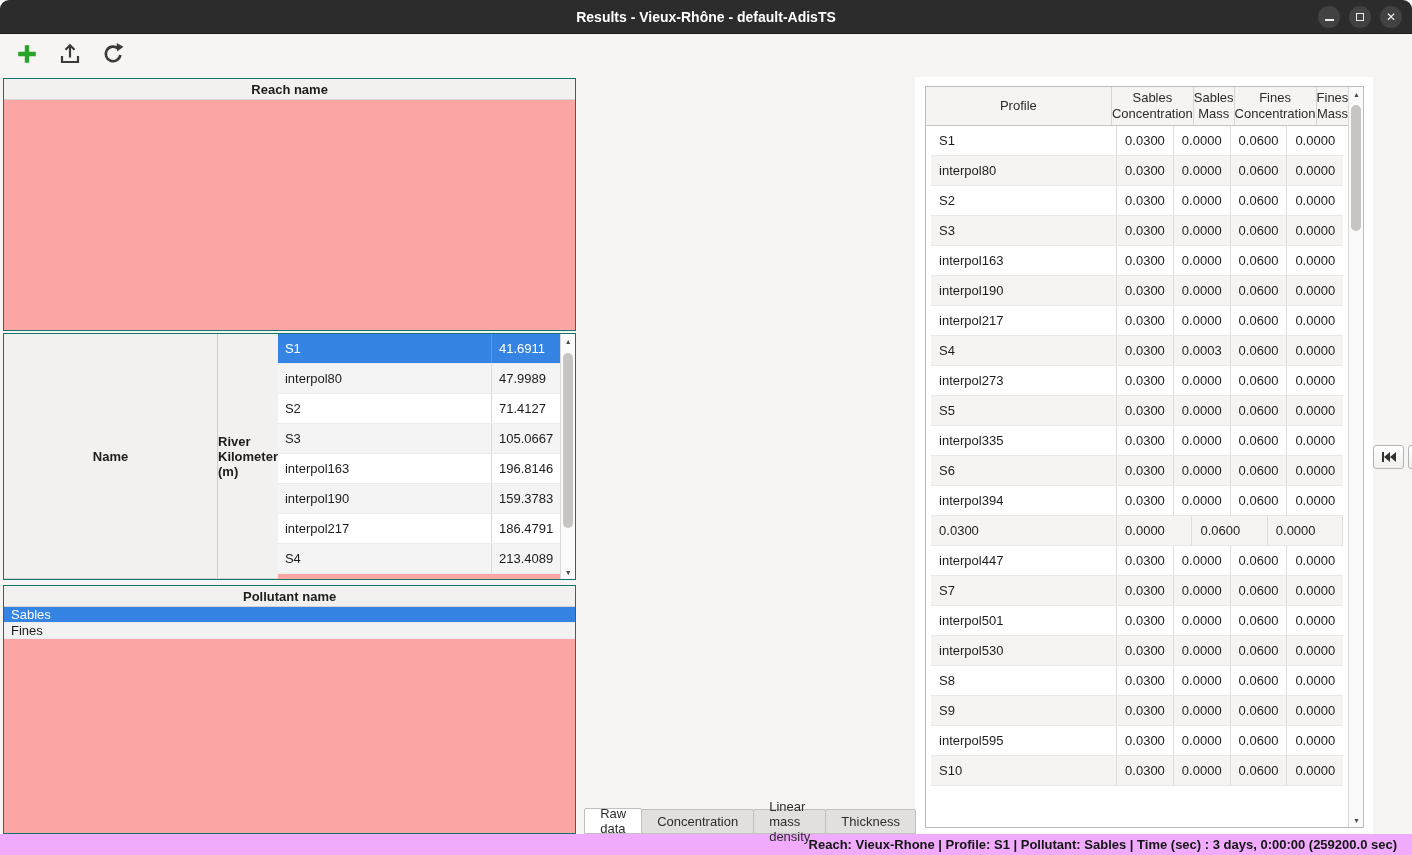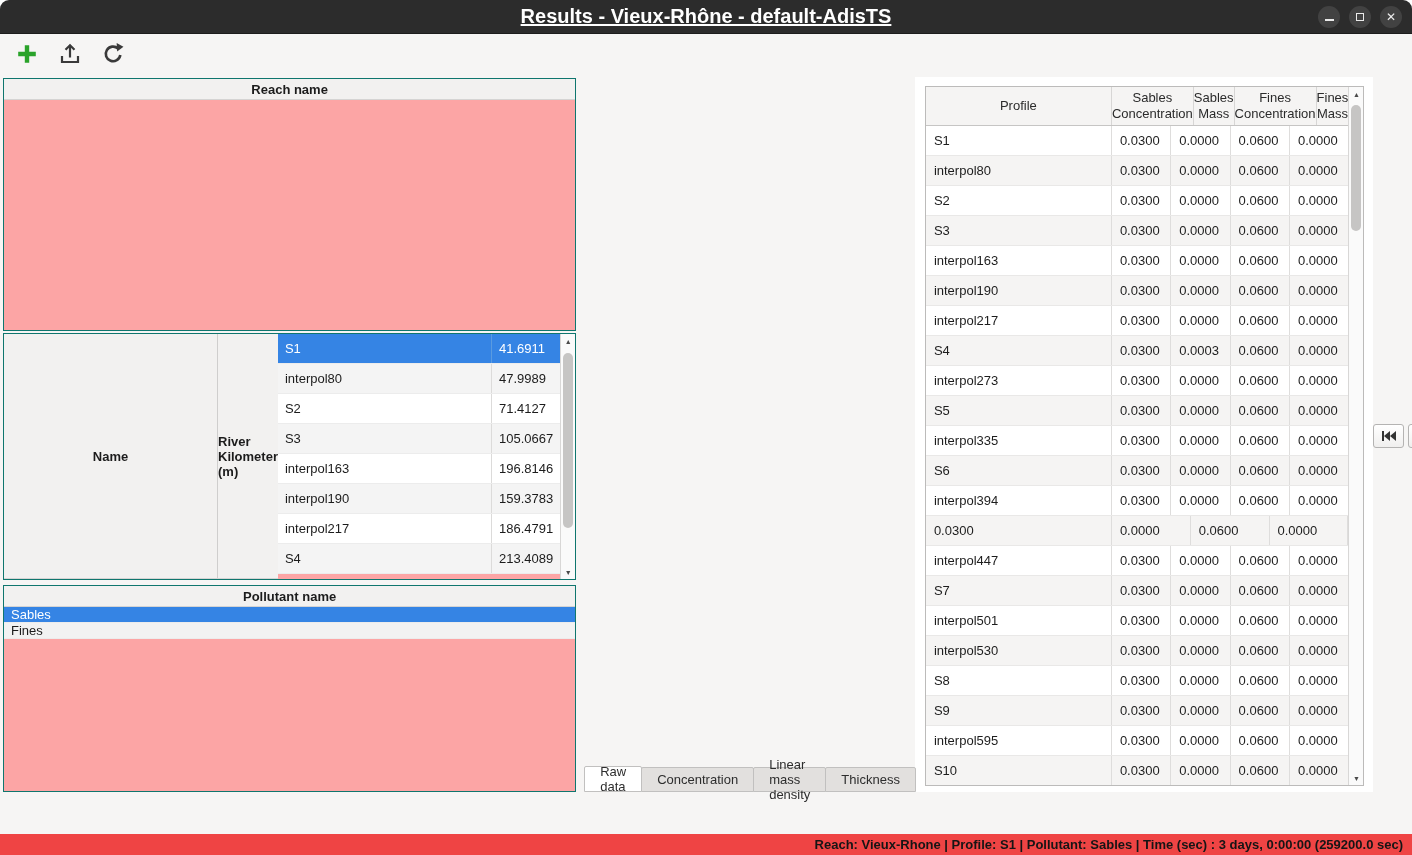--- a/index.html
+++ b/index.html
@@ -10,21 +10,21 @@
     font-size:13px; color:#1c1c1c; overflow:hidden;
   }
   .window { width:1412px; height:855px; display:flex; flex-direction:column;
     background:#f6f5f4; border-radius:9px 9px 0 0; overflow:hidden; }
 
   
   .titlebar { flex:0 0 34px; background:#2c2c2c; position:relative;
     display:flex; align-items:center; justify-content:flex-end; padding-right:10px;
     border-bottom:1px solid #1d1d1d; }
   .window-title { position:absolute; left:0; right:0; text-align:center;
-    color:#ffffff; font-weight:bold; font-size:20px;text-decoration:underline; }
+    color:#ffffff; font-weight:bold; font-size:14px; }
   .tb-controls { display:flex; gap:9px; z-index:2; }
   .tb-btn { width:22px; height:22px; border-radius:50%; background:#424242;
     display:flex; align-items:center; justify-content:center; }
   .icon-minimize { width:9px; height:2px; background:#eaeaea; margin-top:7px; }
   .icon-maximize { width:8px; height:8px; border:1.5px solid #eaeaea; }
   .icon-close { color:#eeeeee; font-size:12px; line-height:1; }
 
   
   .toolbar { flex:0 0 42px; display:flex; align-items:center; gap:15px; padding:0 13px; }
   .tool-btn { width:28px; height:28px; display:flex; align-items:center; justify-content:center; border-radius:4px; }
@@ -74,21 +74,21 @@
   
   .right-panel { flex:1; display:flex; min-width:0; min-height:0; }
   .tabbar { flex:0 0 26px; display:flex; align-items:flex-end; padding-left:1px; }
   .tab { height:25px; display:flex; align-items:center; padding:0 15px;
     background:#e2e0de; border:1px solid #c1c0bf; margin-right:-1px;
     border-radius:2px 2px 0 0; position:relative; color:#2d2d2d; }
   .tab.active { background:#ffffff; height:26px; z-index:2; }
 
   .pane { flex:1; background:#ffffff; padding:9px 9px 6px 10px; display:flex; min-height:0; margin-top:-1px; }
   .table-frame { flex:1; border:1px solid #bcbbba; background:#ffffff; display:flex; min-width:0; min-height:0; }
-  .table-main { flex:1; display:flex; flex-direction:column; min-width:0; overflow:hidden; }
+  .table-main { flex:1; display:flex; flex-direction:column; min-width:0; overflow:hidden;align-items:center; }
   .thead { flex:0 0 39px; display:flex; background:#f5f4f3; border-bottom:1px solid #c6c5c4; }
   .thead > div { flex:1; display:flex; flex-direction:column; align-items:center; justify-content:center;
     border-right:1px solid #d7d6d5; line-height:16px; color:#2b2b2b; }
   .thead > div:nth-of-type(1) { flex:0 0 186px; }
   .thead > div:nth-of-type(5) { border-right:none; }
   .tbody { flex:1; overflow:hidden; }
   .tr { display:flex; height:30px; border-bottom:1px solid #e9e8e7; background:#ffffff; }
   .tr.alt { background:#f5f4f3; }
   .tr > div { flex:1; padding:0 8px; line-height:29px; border-right:1px solid #dedddc;
     overflow:hidden; white-space:nowrap; color:#1d1d1d; }
@@ -101,21 +101,21 @@
     background:linear-gradient(#ffffff,#f0efee); display:flex; align-items:center; justify-content:center; }
   .pb-btn svg { display:block; }
   .slider { flex:1; margin-left:5px; height:24px; position:relative; display:flex; align-items:center; }
   .slider-track { width:100%; height:7px; border-radius:4px; background:#3584e4; }
   .slider-handle { position:absolute; right:0; top:50%; transform:translateY(-50%);
     width:15px; height:15px; border-radius:50%; background:#fdfdfd;
     border:1px solid #a8a7a6; box-shadow:0 1px 1px rgba(0,0,0,.18); }
 
   
   .statusbar { flex:0 0 21px; display:flex; align-items:center; justify-content:flex-end;
-    padding:0 9px; font-weight:bold; color:#151515; background:#ef4444;margin-top:42px; }
+    padding:0 15px; font-weight:bold; color:#151515; background:#f0abfc; }
 </style>
 </head>
 <body>
 
 <div class="window">
 
   <div class="titlebar">
     <div class="window-title">Results - Vieux-Rhône - default-AdisTS</div>
     <div class="tb-controls">
       <div class="tb-btn">

